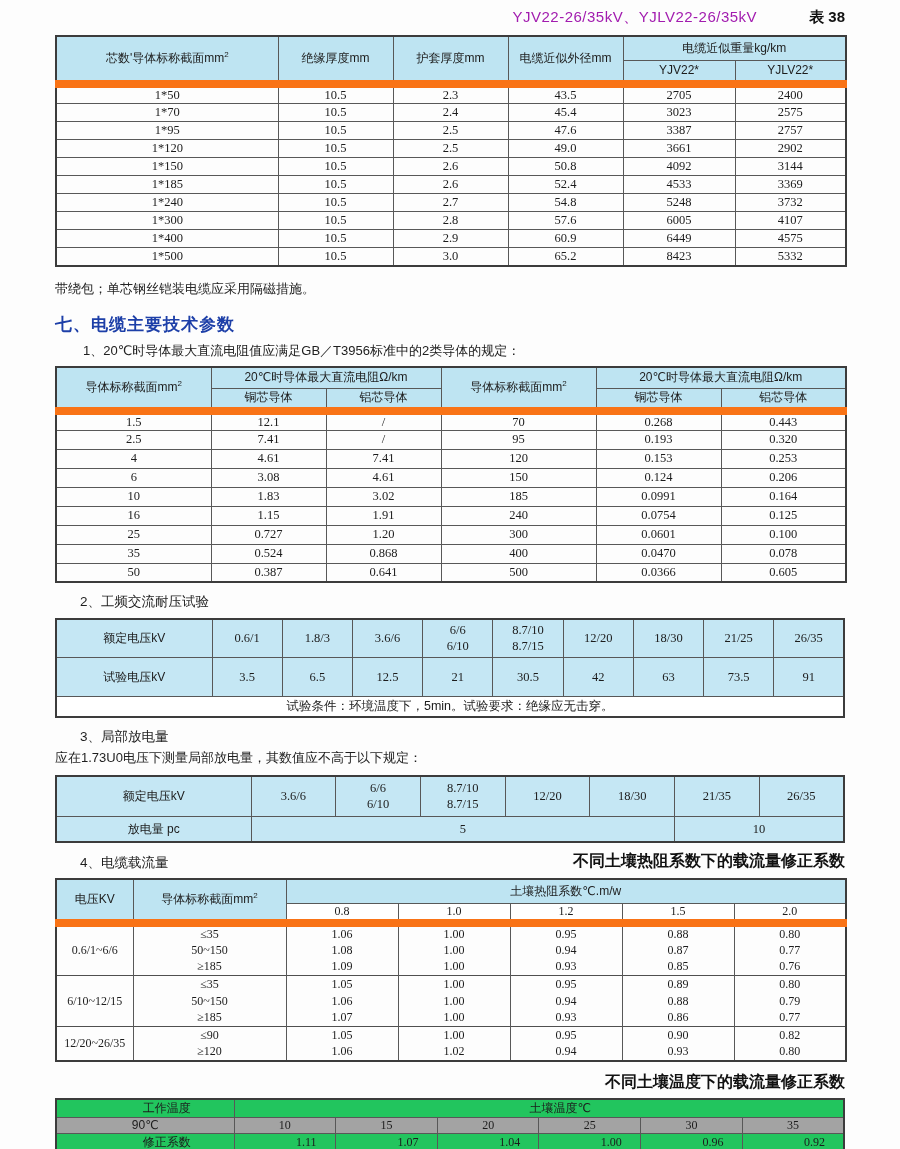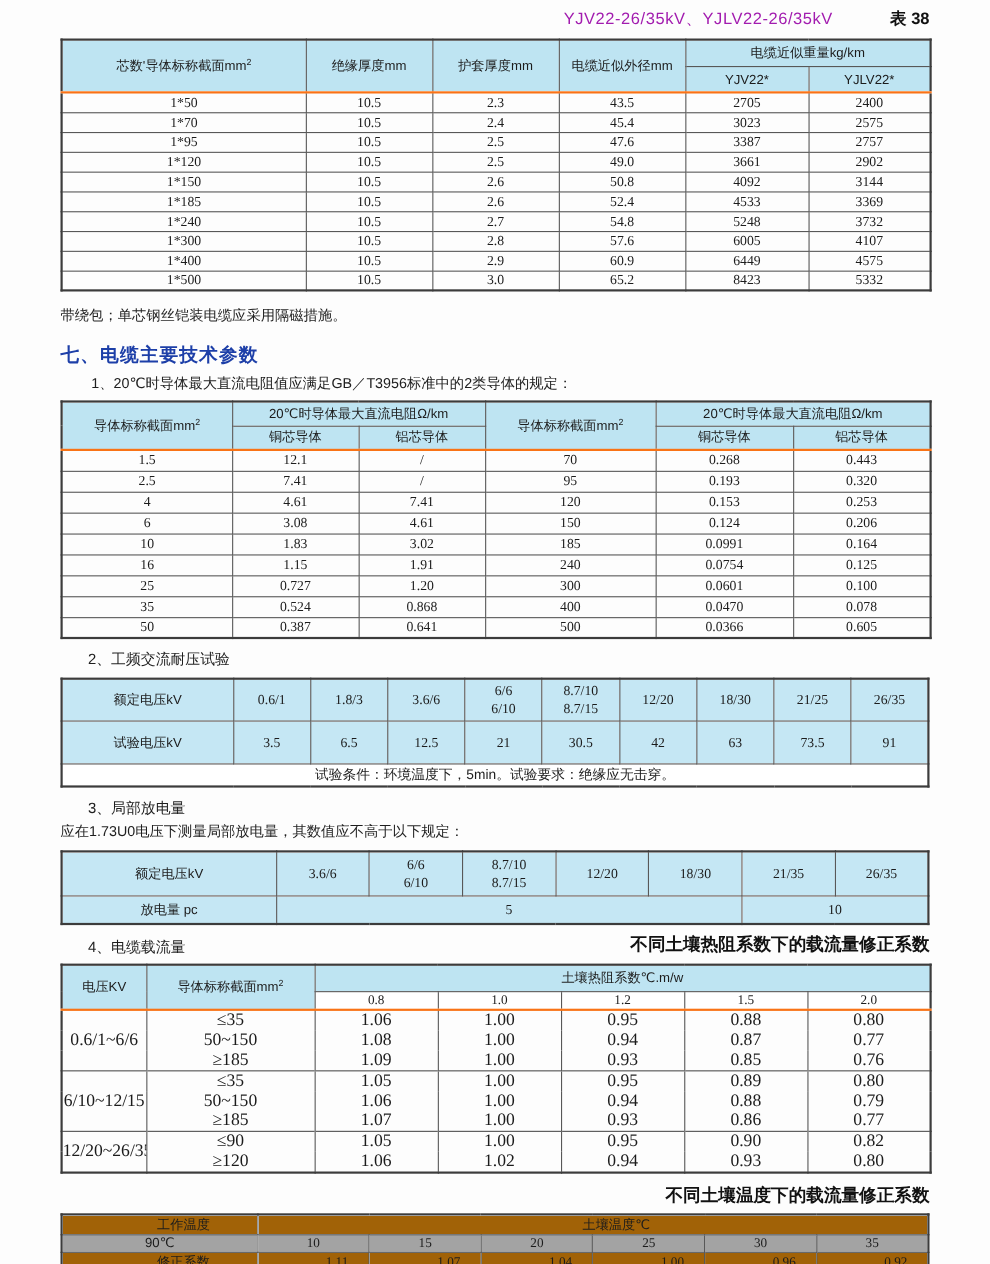--- a/index.html
+++ b/index.html
@@ -12,21 +12,21 @@
 
   .page-header { display:flex; justify-content:flex-end; align-items:baseline; gap:52px; font-size:15px; margin-top:2px; margin-bottom:8px; }
   .ph-title { letter-spacing:.5px; color:#a21caf; }
   .ph-no { font-weight:bold; color:#111; }
 
   table { width:100%; border-collapse:collapse; table-layout:fixed; }
   .t { border:2px solid #3c3c3c; }
   .t th, .t td { border:1px solid #585858; text-align:center; vertical-align:middle; overflow:hidden; }
   .t th { font-weight:normal; font-size:12px; font-family:"Liberation Sans","DejaVu Sans",sans-serif; }
   .t td { font-size:12.5px; font-family:"Liberation Serif","DejaVu Serif",serif; }
-  .t thead { border-bottom:2px solid #f97316; }
+  .t thead { border-bottom:8px solid #f97316; }
   .t thead th { background:#bee4f2; }
   sup { font-size:8px; }
 
   .t1 thead tr { height:24px; }
   .t1 tbody tr { height:18px; }
 
   .notes { margin-top:12px; font-size:13px; line-height:20px; color:#242424; }
 
   .sec-title { margin-top:14px; font-size:17px; font-weight:bold; color:#1d3fa8; letter-spacing:1px; }
   .sub-item { margin-top:6px; margin-left:28px; font-size:13px; color:#202020; }
@@ -53,26 +53,26 @@
   .row-flex { margin-top:8px; display:flex; justify-content:space-between; align-items:flex-end; }
   .right-title { font-size:16px; font-weight:bold; color:#111; }
   .right-solo { margin-top:10px; text-align:right; }
 
   .t5 { margin-top:6px; }
   .t5 thead tr.h1 { height:24px; }
   .t5 thead tr.sub { height:16px; }
   .t5 thead tr.sub th { background:#fff; font-family:"Liberation Serif","DejaVu Serif",serif; font-size:12px; }
   .t5 tbody tr { height:17px; }
   .t5 tbody { border-top:1px solid #4f4f4f; }
-  .t5 tbody td { border-top:none; border-bottom:none; font-size:16px; }
+  .t5 tbody td { border-top:none; border-bottom:none; font-size:12px; }
 
   .t6 { margin-top:5px; }
   .t6 tr { height:16px; }
   .t6 th, .t6 td { font-size:12px; }
-  .t6 tr.blue th, .t6 tr.blue td { background:#a16207;padding-left:43px; }
+  .t6 tr.blue th, .t6 tr.blue td { background:#22c55e;padding-left:43px; }
   .t6 tr.white th, .t6 tr.white td { background:#a3a3a3; }
 </style>
 </head>
 <body>
 
 <div class="page">
 
   <div class="page-header">
     <span class="ph-title">YJV22-26/35kV、YJLV22-26/35kV</span>
     <span class="ph-no">表 38</span>

